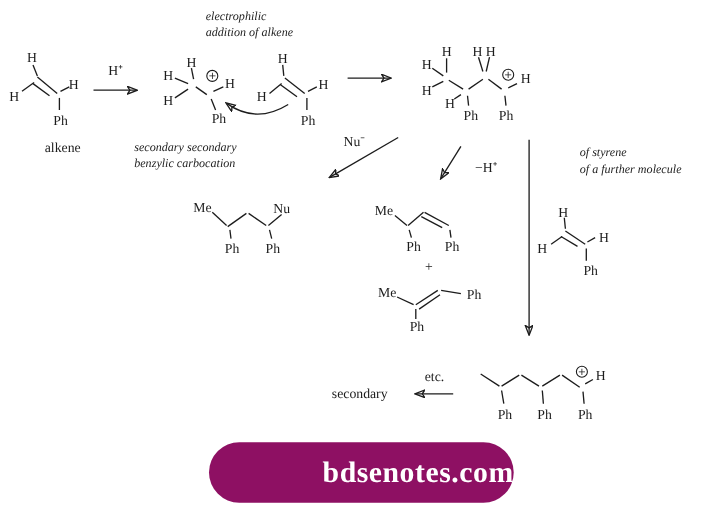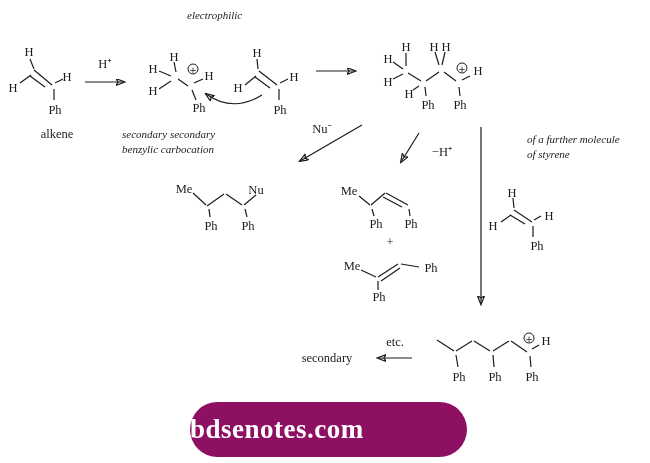--- a/index.html
+++ b/index.html
@@ -9,21 +9,21 @@
   svg.bonds { position:absolute; left:0; top:0; }
   svg.bonds line, svg.bonds path { stroke:var(--ink); stroke-width:1.2; fill:none; }
   .label { position:absolute; transform:translate(-50%,-50%); font-size:12.5px; line-height:12px;
            white-space:nowrap; }
   .ann { position:absolute; font-style:italic; font-size:11px; line-height:15px; white-space:nowrap; }
   .charge { position:absolute; transform:translate(-50%,-50%); width:11px; height:11px;
             border:1.2px solid var(--ink); border-radius:50%; font-size:9px; line-height:10px;
             text-align:center; box-sizing:border-box; font-family:"DejaVu Sans", sans-serif; }
   .banner { position:absolute; left:190px; top:402px; width:277px; height:55px; border-radius:28px;
             background:var(--banner-bg); color:var(--banner-fg); display:flex; align-items:center;
-            justify-content:flex-start; font-weight:bold; font-size:27px; letter-spacing:0.5px; }
+            justify-content:flex-end; font-weight:bold; font-size:27px; letter-spacing:0.5px; }
 </style>
 </head>
 <body>
 
 <div class="canvas">
 
   <svg class="bonds" width="650" height="463">
     <defs>
       <marker id="arrow" markerUnits="userSpaceOnUse" markerWidth="10" markerHeight="8" refX="8.2" refY="3.5" orient="auto">
         <path d="M0,0 L9,3.5 L0,7 L2.3,3.5 Z" fill="#1c1c1c" stroke="none"></path>
@@ -151,20 +151,21 @@
   <span class="label" style="left:29px;top:52px">H</span>
   <span class="label" style="left:13px;top:88px">H</span>
   <span class="label" style="left:67px;top:77px">H</span>
   <span class="label" style="left:55px;top:110px">Ph</span>
   <span class="label" style="left:57px;top:134px">alkene</span>
 
   <span class="label" style="left:105px;top:64px">H⁺</span>
 
   <div class="ann" style="left:187px;top:8px">
     <div>electrophilic</div>
+    <div>addition of alkene</div>
   </div>
 
   <span class="label" style="left:174px;top:57px">H</span>
   <span class="label" style="left:153px;top:69px">H</span>
   <span class="label" style="left:153px;top:91px">H</span>
   <span class="charge" style="left:193px;top:69px">+</span>
   <span class="label" style="left:209px;top:76px">H</span>
   <span class="label" style="left:199px;top:108px">Ph</span>
 
   <span class="label" style="left:257px;top:53px">H</span>
@@ -186,22 +187,22 @@
 
   <div class="ann" style="left:122px;top:127px">
     <div>secondary secondary</div>
     <div>benzylic carbocation</div>
   </div>
 
   <span class="label" style="left:322px;top:129px">Nu⁻</span>
   <span class="label" style="left:442px;top:152px">−H⁺</span>
 
   <div class="ann" style="left:527px;top:132px">
+    <div>of styrene</div>
     <div>of a further molecule</div>
-    <div>of styrene</div>
   </div>
 
   <span class="label" style="left:512px;top:193px">H</span>
   <span class="label" style="left:493px;top:226px">H</span>
   <span class="label" style="left:549px;top:216px">H</span>
   <span class="label" style="left:537px;top:246px">Ph</span>
 
   <span class="label" style="left:184px;top:189px">Me</span>
   <span class="label" style="left:256px;top:190px">Nu</span>
   <span class="label" style="left:211px;top:226px">Ph</span>

